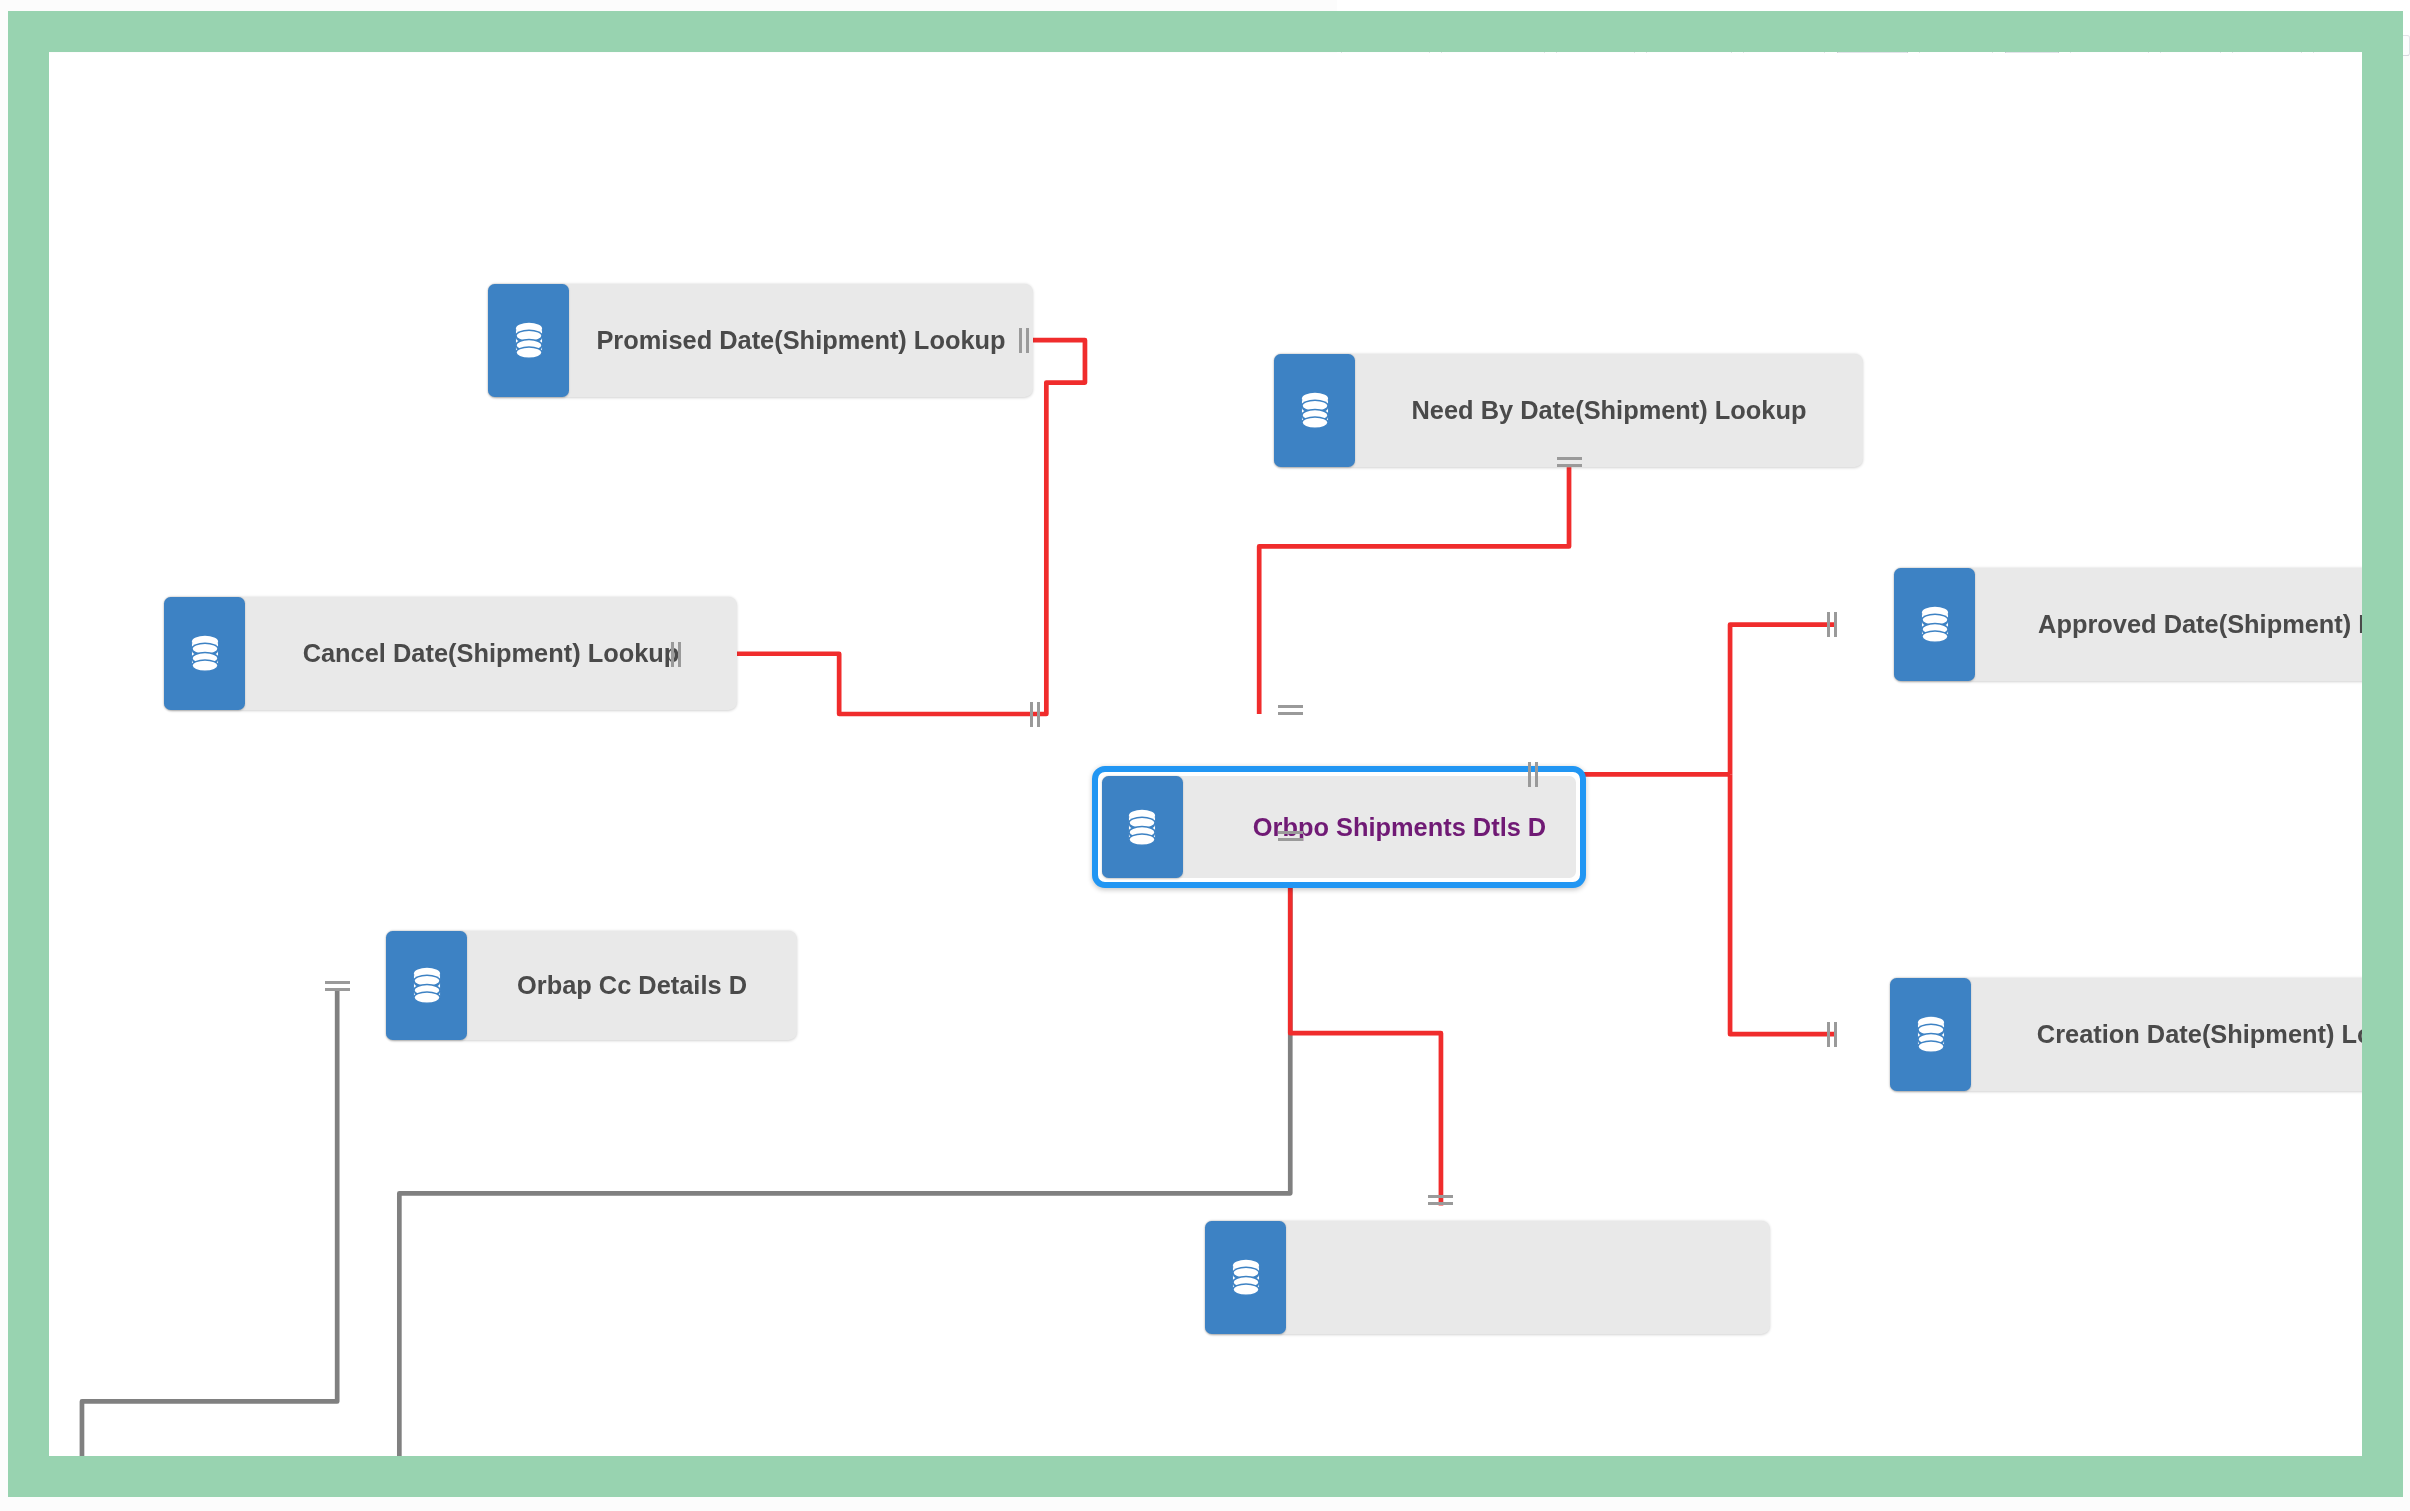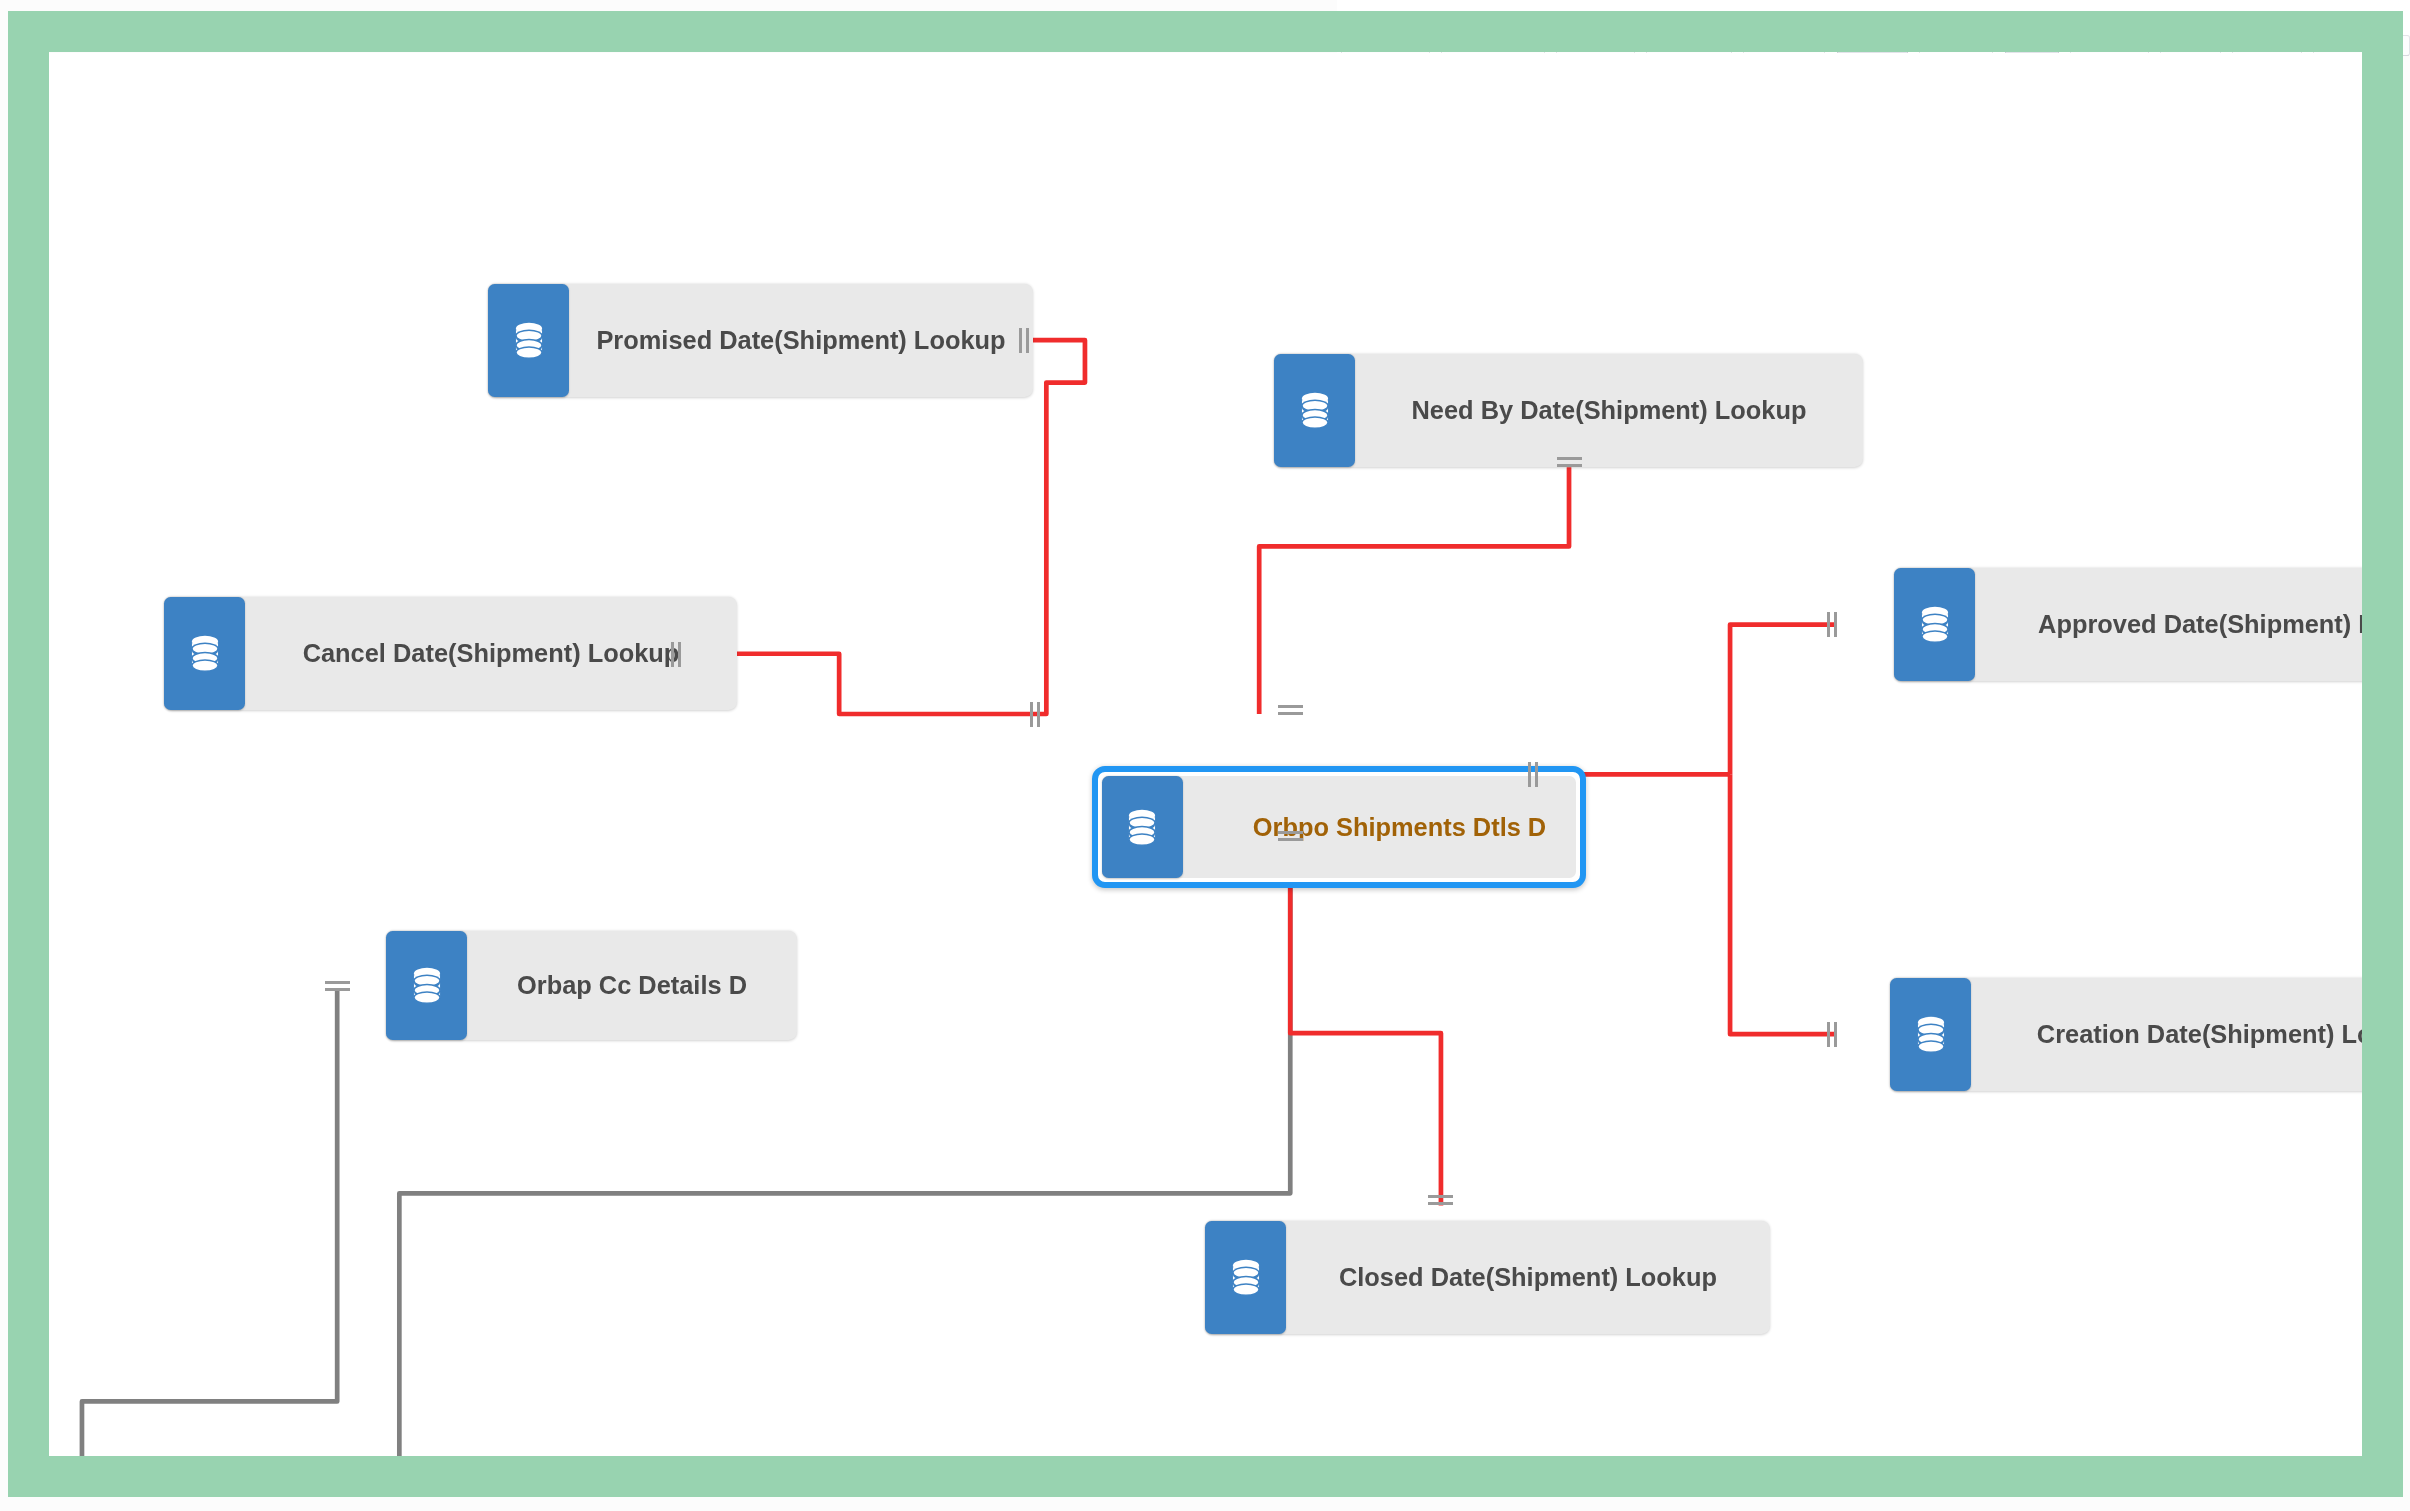--- a/index.html
+++ b/index.html
@@ -63,21 +63,21 @@
     background: #ffffff;
     border: 6.6px solid #2196f3;
     border-radius: 13px;
     padding: 3.8px;
     box-shadow: 0 1.9px 5.6px rgba(0,0,0,0.22);
   }
   .node.selected .inner {
     display: flex; align-items: stretch; width: 100%; height: 100%;
     background: #e9e9e9; border-radius: 6.6px;
   }
-  .node.selected .label { color: #a16207; margin-left: 40px; }
+  .node.selected .label { color: #701a75; margin-left: 40px; }
 
   
   .db-icon { width: 36px; height: 41px; }
 
   
   .port {
     position: absolute; z-index: 30;
     display: flex; gap: 4.7px;
   }
   .port.h { flex-direction: row; }
@@ -279,20 +279,19 @@
             <svg class="db-icon" viewBox="0 0 38 44">
               <ellipse cx="19" cy="9" rx="14" ry="6" fill="#ffffff"></ellipse>
               <path d="M5 9 v8 a14 6 0 0 0 28 0 v-8 a14 6 0 0 1 -28 0 z" fill="#ffffff"></path>
               <ellipse cx="19" cy="17" rx="14" ry="6" fill="#ffffff" stroke="#3d82c4" stroke-width="1.6"></ellipse>
               <path d="M5 19 v8 a14 6 0 0 0 28 0 v-8 a14 6 0 0 1 -28 0 z" fill="#ffffff"></path>
               <ellipse cx="19" cy="27" rx="14" ry="6" fill="#ffffff" stroke="#3d82c4" stroke-width="1.6"></ellipse>
               <path d="M5 29 v6 a14 6 0 0 0 28 0 v-6 a14 6 0 0 1 -28 0 z" fill="#ffffff"></path>
               <ellipse cx="19" cy="35" rx="14" ry="6" fill="#ffffff" stroke="#3d82c4" stroke-width="1.6"></ellipse>
             </svg>
           </div>
-          <div class="label">Closed Date(Shipment) Lookup</div>
         </div>
       </div>
   </div>
 
   <div class="green-frame"></div>
 </div>
 
 
 </body></html>

